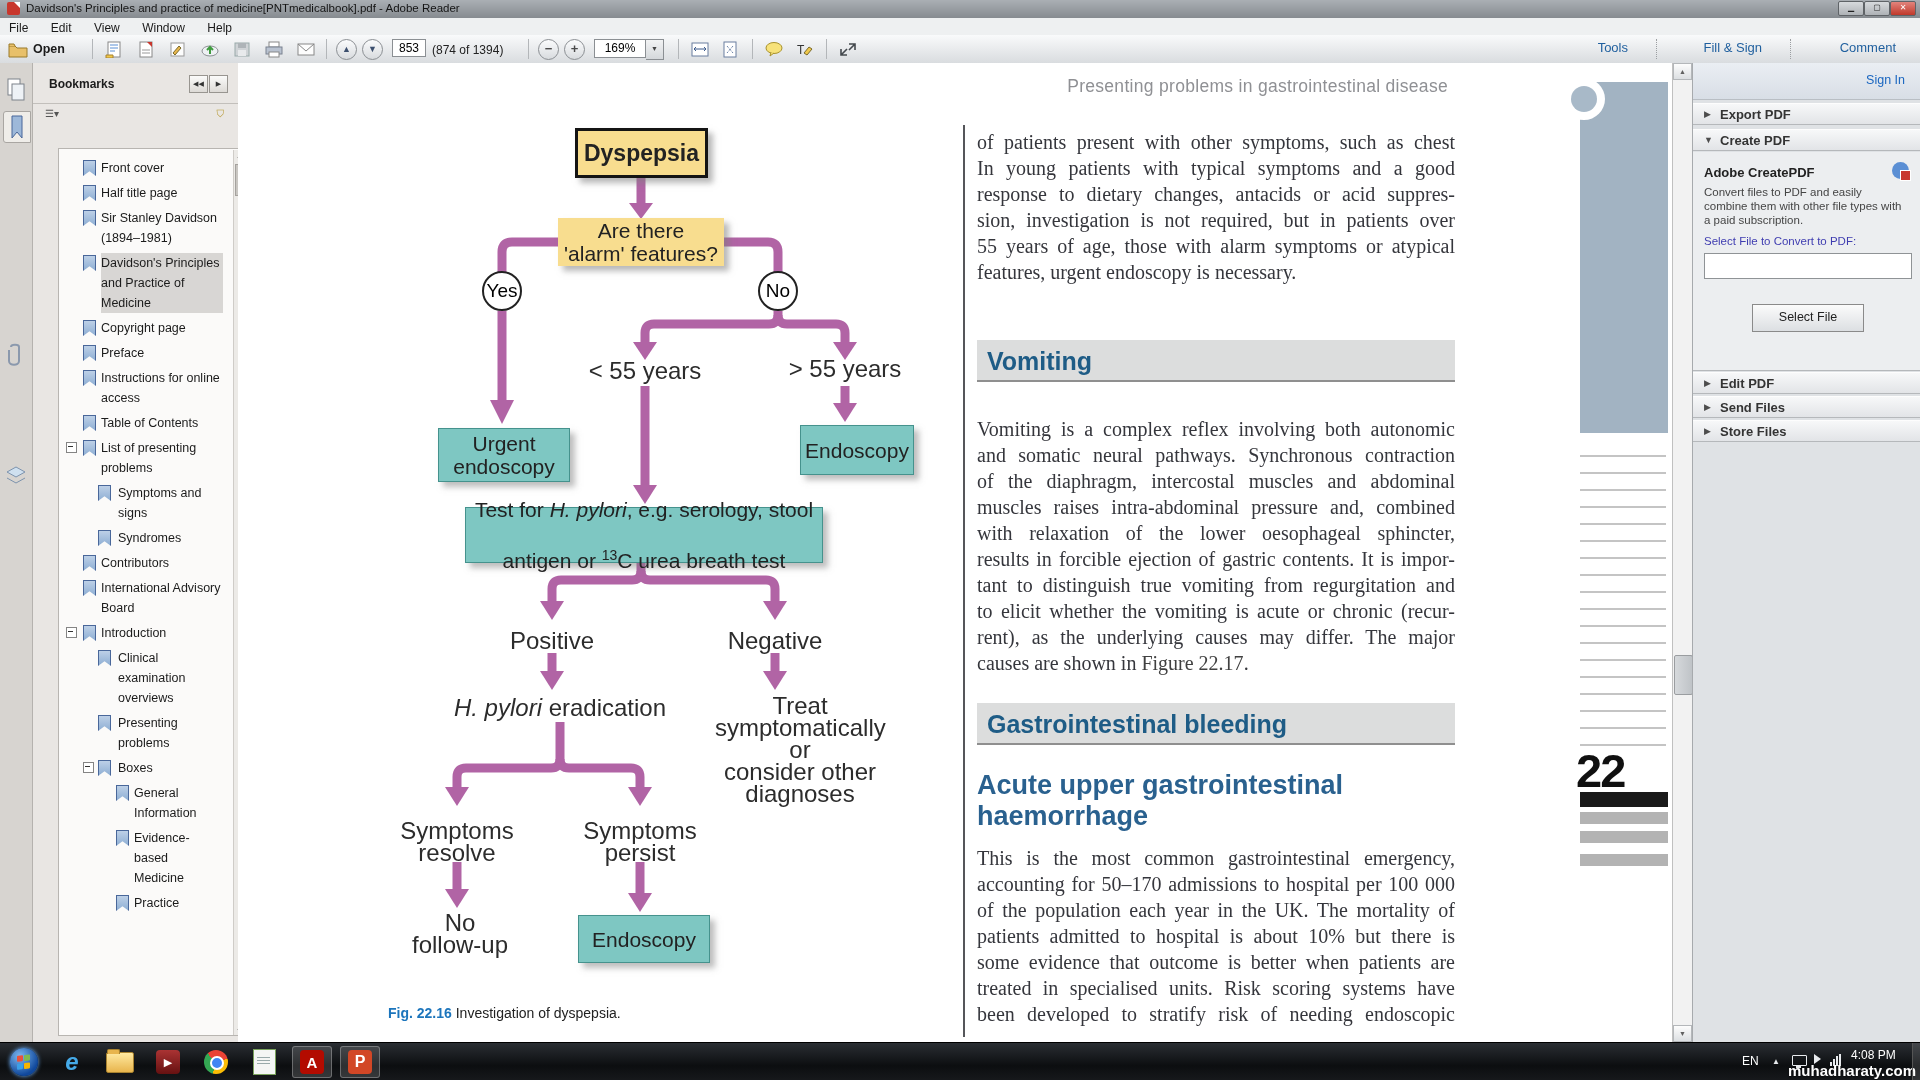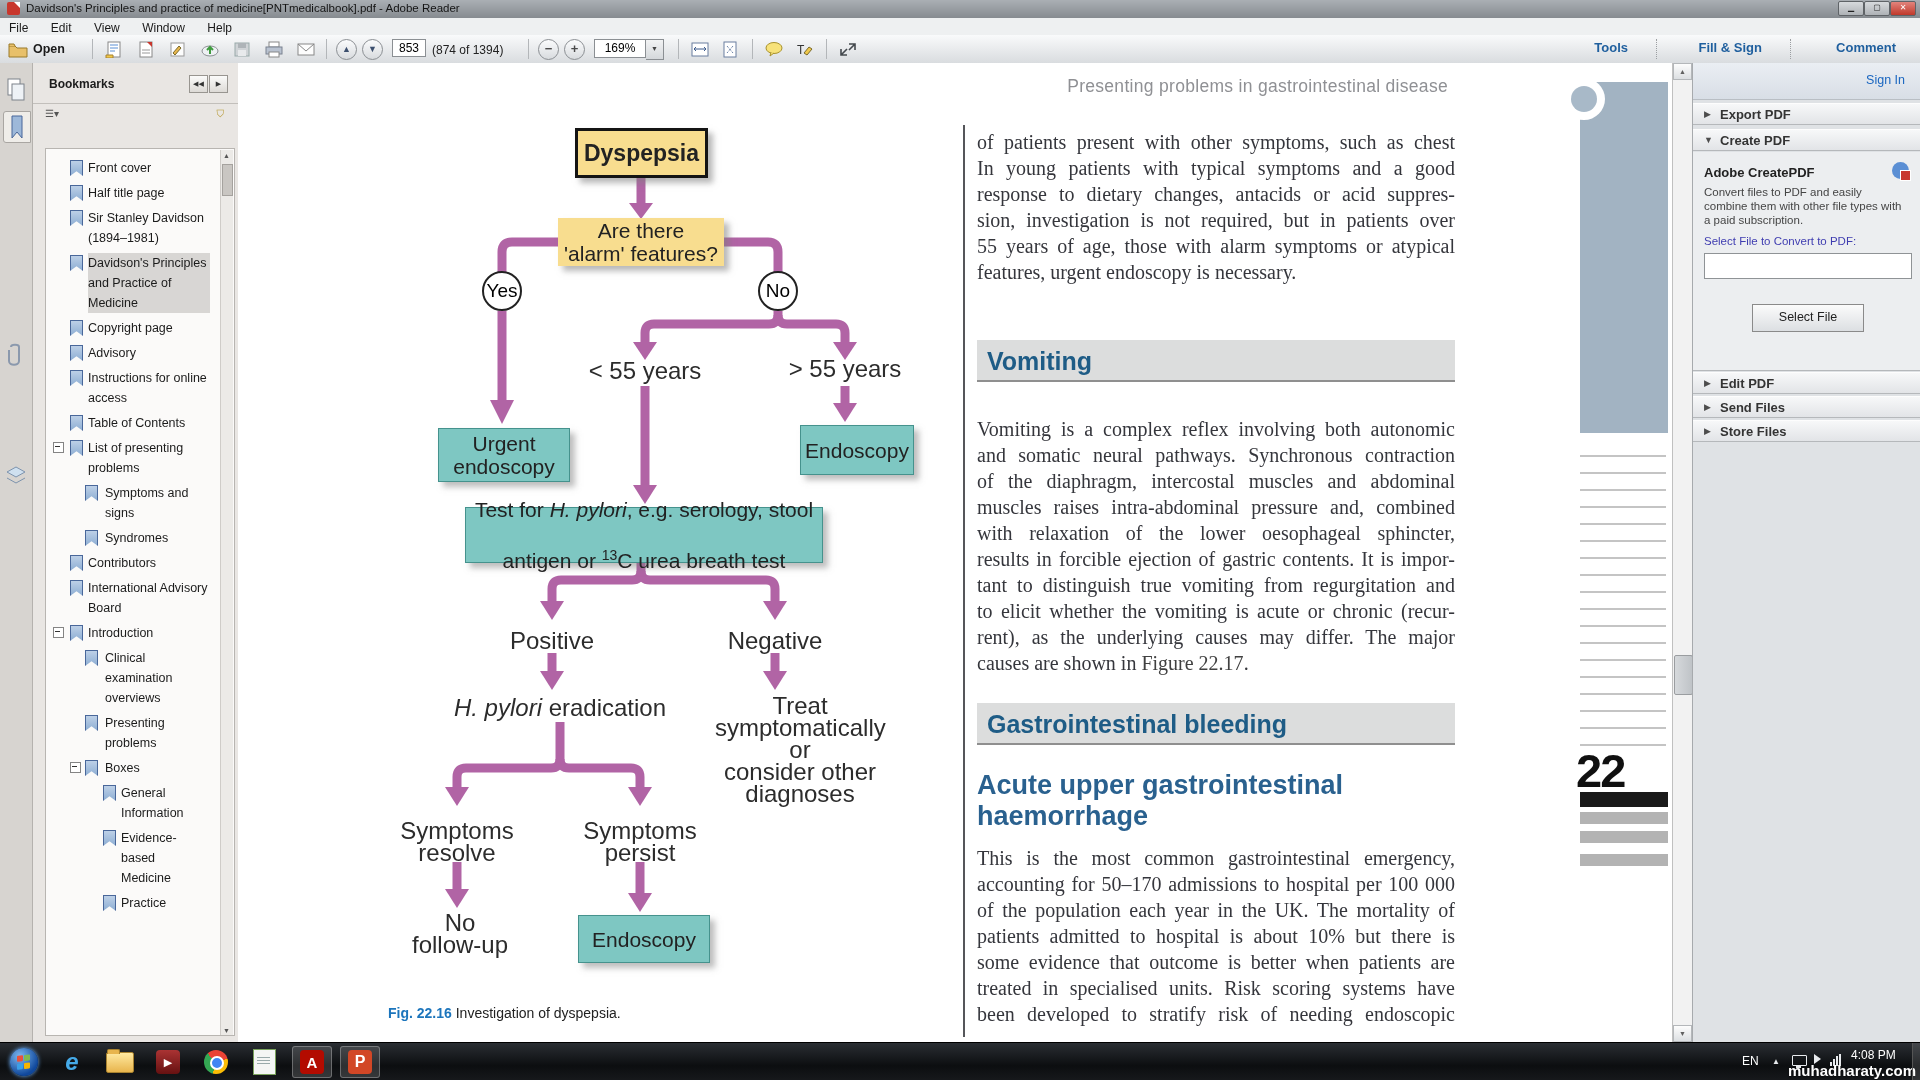--- a/index.html
+++ b/index.html
@@ -33,37 +33,37 @@
            background:linear-gradient(#fbfcfd,#d8dbde);text-align:center;font-size:9px;line-height:18px;color:#3c4f6e;}
   .circbtn.pm{font-size:13px;font-weight:bold;color:#4a4a4a;line-height:17px;}
   .pageinput{position:absolute;top:4px;width:32px;height:16px;border:1px solid #8b8f93;font-size:12px;text-align:center;
              font-family:"Liberation Sans",sans-serif;padding:0;background:#fff;}
   .pginfo{position:absolute;top:8px;font-size:12px;color:#222;white-space:nowrap;}
   .zoombox{position:absolute;top:4px;width:50px;height:17px;border:1px solid #8b8f93;background:#fff;
            font-size:12px;text-align:center;line-height:16px;}
   .zoomdrop{position:absolute;top:4px;width:17px;height:19px;border:1px solid #8b8f93;border-left:none;
             background:linear-gradient(#f2f3f4,#d5d8db);text-align:center;font-size:7px;line-height:18px;color:#444;}
   .apptabs{position:absolute;top:0;right:0;height:28px;}
-  .apptab{position:absolute;top:5px;font-size:13px;font-weight:bold;color:#1f5f9e;}
+  .apptab{position:absolute;top:5px;font-size:13px;font-weight:normal;color:#1f5f9e;}
   .tabsep{position:absolute;top:4px;width:1px;height:20px;border-left:1px dotted #9b9ea1;}
 
   
   .navstrip{left:0;top:63px;width:32px;height:979px;background:#d7d4d0;border-right:1px solid #b5b2ae;}
   .navbtn{position:absolute;left:3px;width:26px;height:30px;}
   .navbtn.active{background:#efede9;border:1px solid #a9a6a2;border-radius:3px 0 0 3px;}
 
   
   .bmpanel{left:33px;top:63px;width:205px;height:979px;background:#e9e6e3;border-right:2px solid #8f8c88;}
   .bmhead{position:absolute;left:0;top:0;width:100%;height:40px;border-bottom:1px solid #c2bfbb;}
   .bmtitle{position:absolute;left:16px;top:14px;font-size:12px;font-weight:bold;color:#1c1c1c;}
   .bmbtn{position:absolute;top:12px;width:17px;height:16px;border:1px solid #989590;background:linear-gradient(#fbfbfa,#dddad6);
          text-align:center;font-size:7px;line-height:15px;color:#333;}
   .optrow{position:absolute;left:0;top:41px;width:100%;height:23px;}
   .opticon{position:absolute;top:4px;font-size:10px;color:#555;}
-  .bmlist{position:absolute;left:12px;top:85px;width:190px;height:888px;background:#fbfaf9;
+  .bmlist{position:absolute;left:25px;top:85px;width:190px;height:888px;background:#fbfaf9;
           border:1px solid #b8b5b1;overflow:hidden;padding-top:9px;box-sizing:border-box;}
   .bm-item{position:relative;margin-bottom:5px;min-height:18px;}
   .bm-exp{display:none;position:absolute;top:4px;width:9px;height:9px;border:1px solid #848484;background:#fff;}
   .bm-exp::after{content:"";position:absolute;left:1px;top:3px;width:5px;height:1px;background:#333;}
   .has-exp .bm-exp{display:block;}
   .bm-ico{position:absolute;top:2px;width:11px;height:14px;background:linear-gradient(#bdd0e7,#8fafd4);
           border:1px solid #49679a;clip-path:polygon(0 0,100% 0,100% 100%,50% 70%,0 100%);}
   .bm-label{display:block;font-size:12.5px;line-height:20px;color:#1b1b1b;overflow-wrap:break-word;}
   .lvl0 .bm-exp{left:7px;} .lvl0 .bm-ico{left:24px;} .lvl0 .bm-label{margin-left:42px;width:122px;}
   .lvl1 .bm-exp{left:24px;}.lvl1 .bm-ico{left:39px;} .lvl1 .bm-label{margin-left:59px;width:103px;}
@@ -390,21 +390,21 @@
 
         <div class="bm-item lvl0">
 
           <span class="bm-ico"></span>
           <span class="bm-label">Copyright page</span>
         </div>
 
         <div class="bm-item lvl0">
 
           <span class="bm-ico"></span>
-          <span class="bm-label">Advisory</span>
+          <span class="bm-label">Preface</span>
         </div>
 
         <div class="bm-item lvl0">
 
           <span class="bm-ico"></span>
           <span class="bm-label">Instructions for online access</span>
         </div>
 
         <div class="bm-item lvl0">
 

